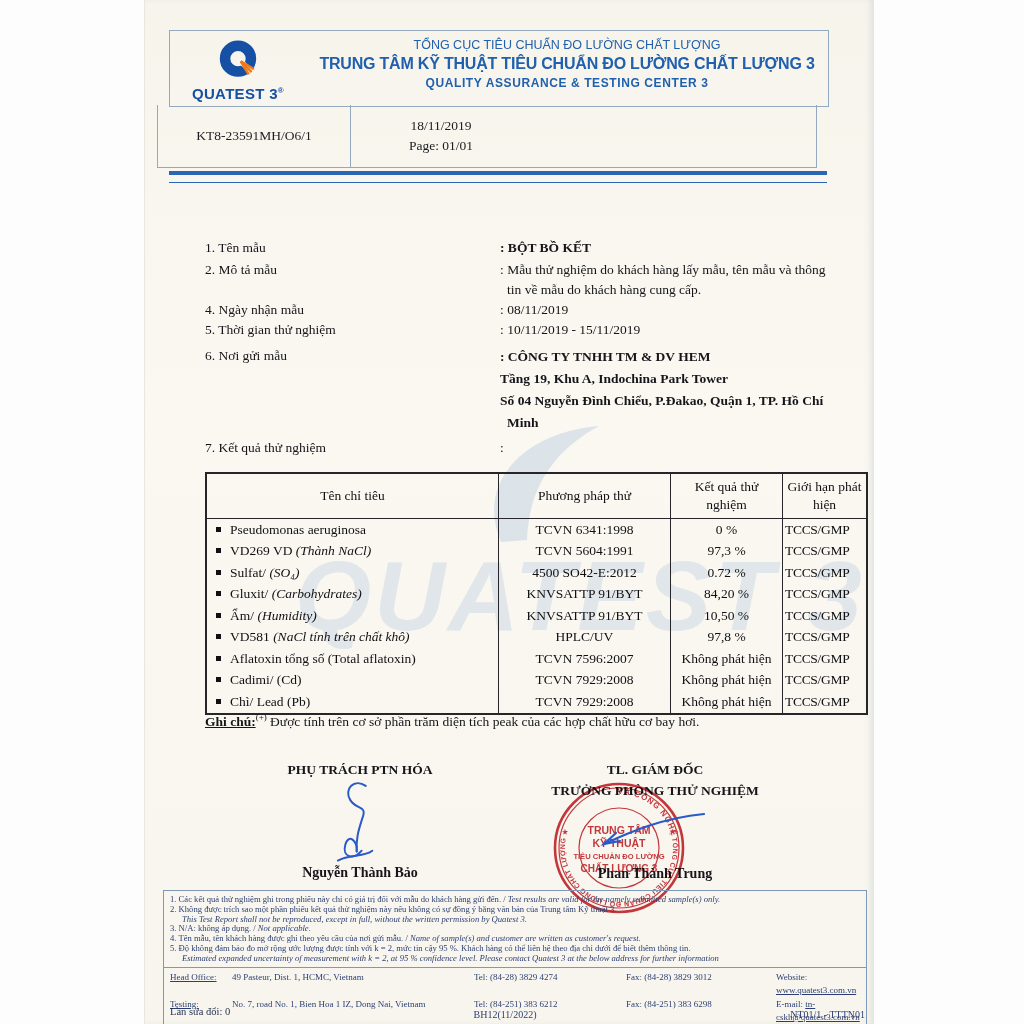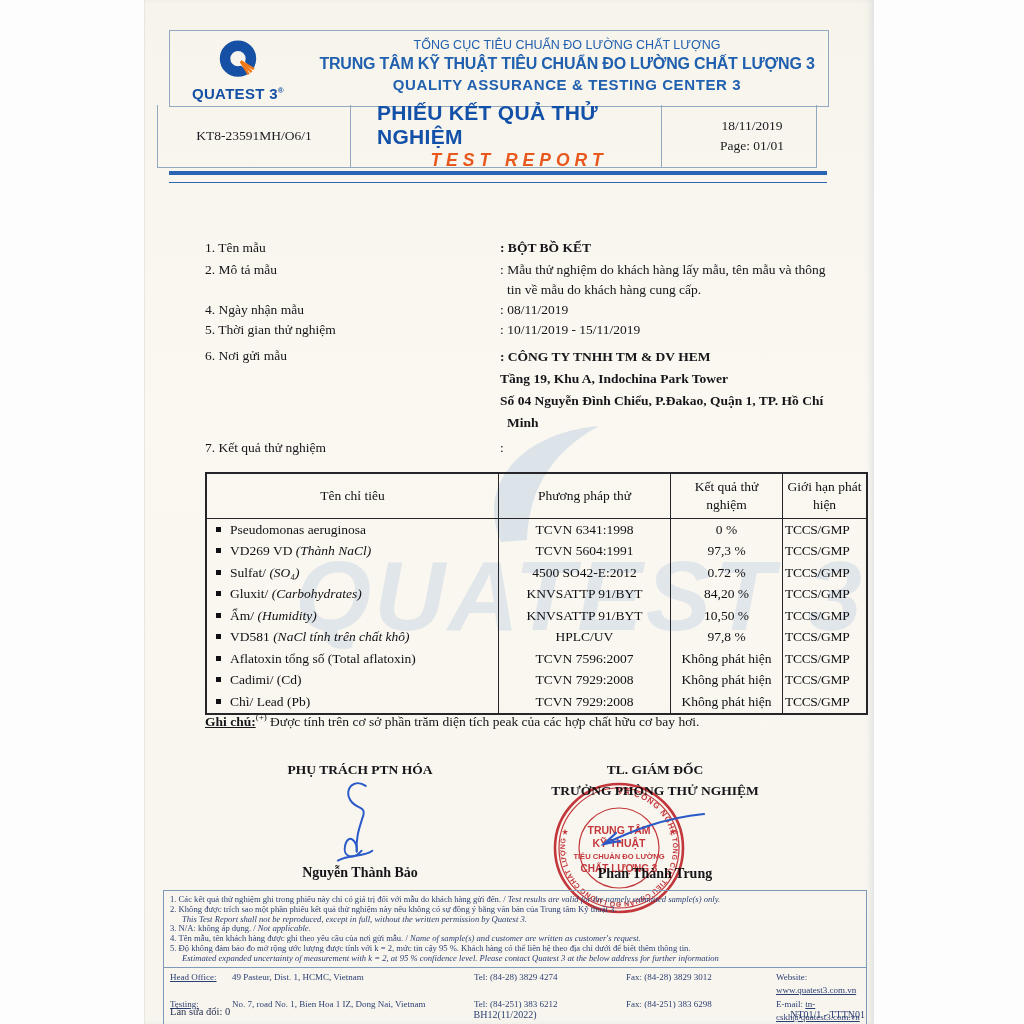--- a/index.html
+++ b/index.html
@@ -15,21 +15,21 @@
   .wm-swoosh{position:absolute;left:322px;top:420px;}
   
   .hdrbox{position:absolute;left:24px;top:30px;width:658px;height:75px;border:1px solid #93a9c0;
           display:flex;align-items:stretch;}
   .logo{width:136px;display:flex;flex-direction:column;align-items:center;justify-content:center;padding-top:2px;}
   .logotext{font-family:"Liberation Sans",sans-serif;font-weight:800;font-size:15px;color:#1550a5;letter-spacing:.3px;}
   .logotext sup{font-size:8px;}
   .hlines{flex:1;text-align:center;padding-top:7px;color:#2060ae;font-family:"Liberation Sans",sans-serif;}
   .h1{font-size:12.5px;}
   .h2{font-size:16px;font-weight:bold;margin-top:3px;letter-spacing:-0.2px;}
-  .h3{font-size:15px;font-weight:bold;margin-top:3px;letter-spacing:.6px;}
+  .h3{font-size:12px;font-weight:bold;margin-top:3px;letter-spacing:.6px;}
   
   .titlerow{position:absolute;left:12px;top:105px;width:658px;height:62px;border:1px solid #93a9c0;
             border-top:none;display:flex;gap:26px;}
   .tleft{width:192px;border-right:1px solid #93a9c0;display:flex;align-items:center;justify-content:center;
          font-size:13.5px;color:#1c1c22;}
   .tmid{flex:1;border-right:1px solid #93a9c0;display:flex;flex-direction:column;align-items:center;justify-content:center;}
   .tvi{font-family:"Liberation Sans",sans-serif;font-weight:bold;font-size:21px;color:#1350a8;letter-spacing:.3px;}
   .ten{font-family:"Liberation Sans",sans-serif;font-weight:bold;font-style:italic;font-size:17.5px;
        color:#e8571c;letter-spacing:5px;margin-top:1px;}
   .tright{width:128px;display:flex;flex-direction:column;align-items:center;justify-content:center;
@@ -116,24 +116,20 @@
       </div>
       <div class="hlines">
         <div class="h1">TỔNG CỤC TIÊU CHUẨN ĐO LƯỜNG CHẤT LƯỢNG</div>
         <div class="h2">TRUNG TÂM KỸ THUẬT TIÊU CHUẨN ĐO LƯỜNG CHẤT LƯỢNG 3</div>
         <div class="h3">QUALITY ASSURANCE &amp; TESTING CENTER 3</div>
       </div>
     </div>
 
     <div class="titlerow">
       <div class="tleft">KT8-23591MH/O6/1</div>
-      <div class="tmid">
-        <div class="tvi">PHIẾU KẾT QUẢ THỬ NGHIỆM</div>
-        <div class="ten">TEST REPORT</div>
-      </div>
       <div class="tright">
         <div>18/11/2019</div>
         <div>Page: 01/01</div>
       </div>
     </div>
     <div class="dblrule"></div>
 
     <div class="fields">
       <div class="frow m1">
         <div class="flabel">1. Tên mẫu</div>

